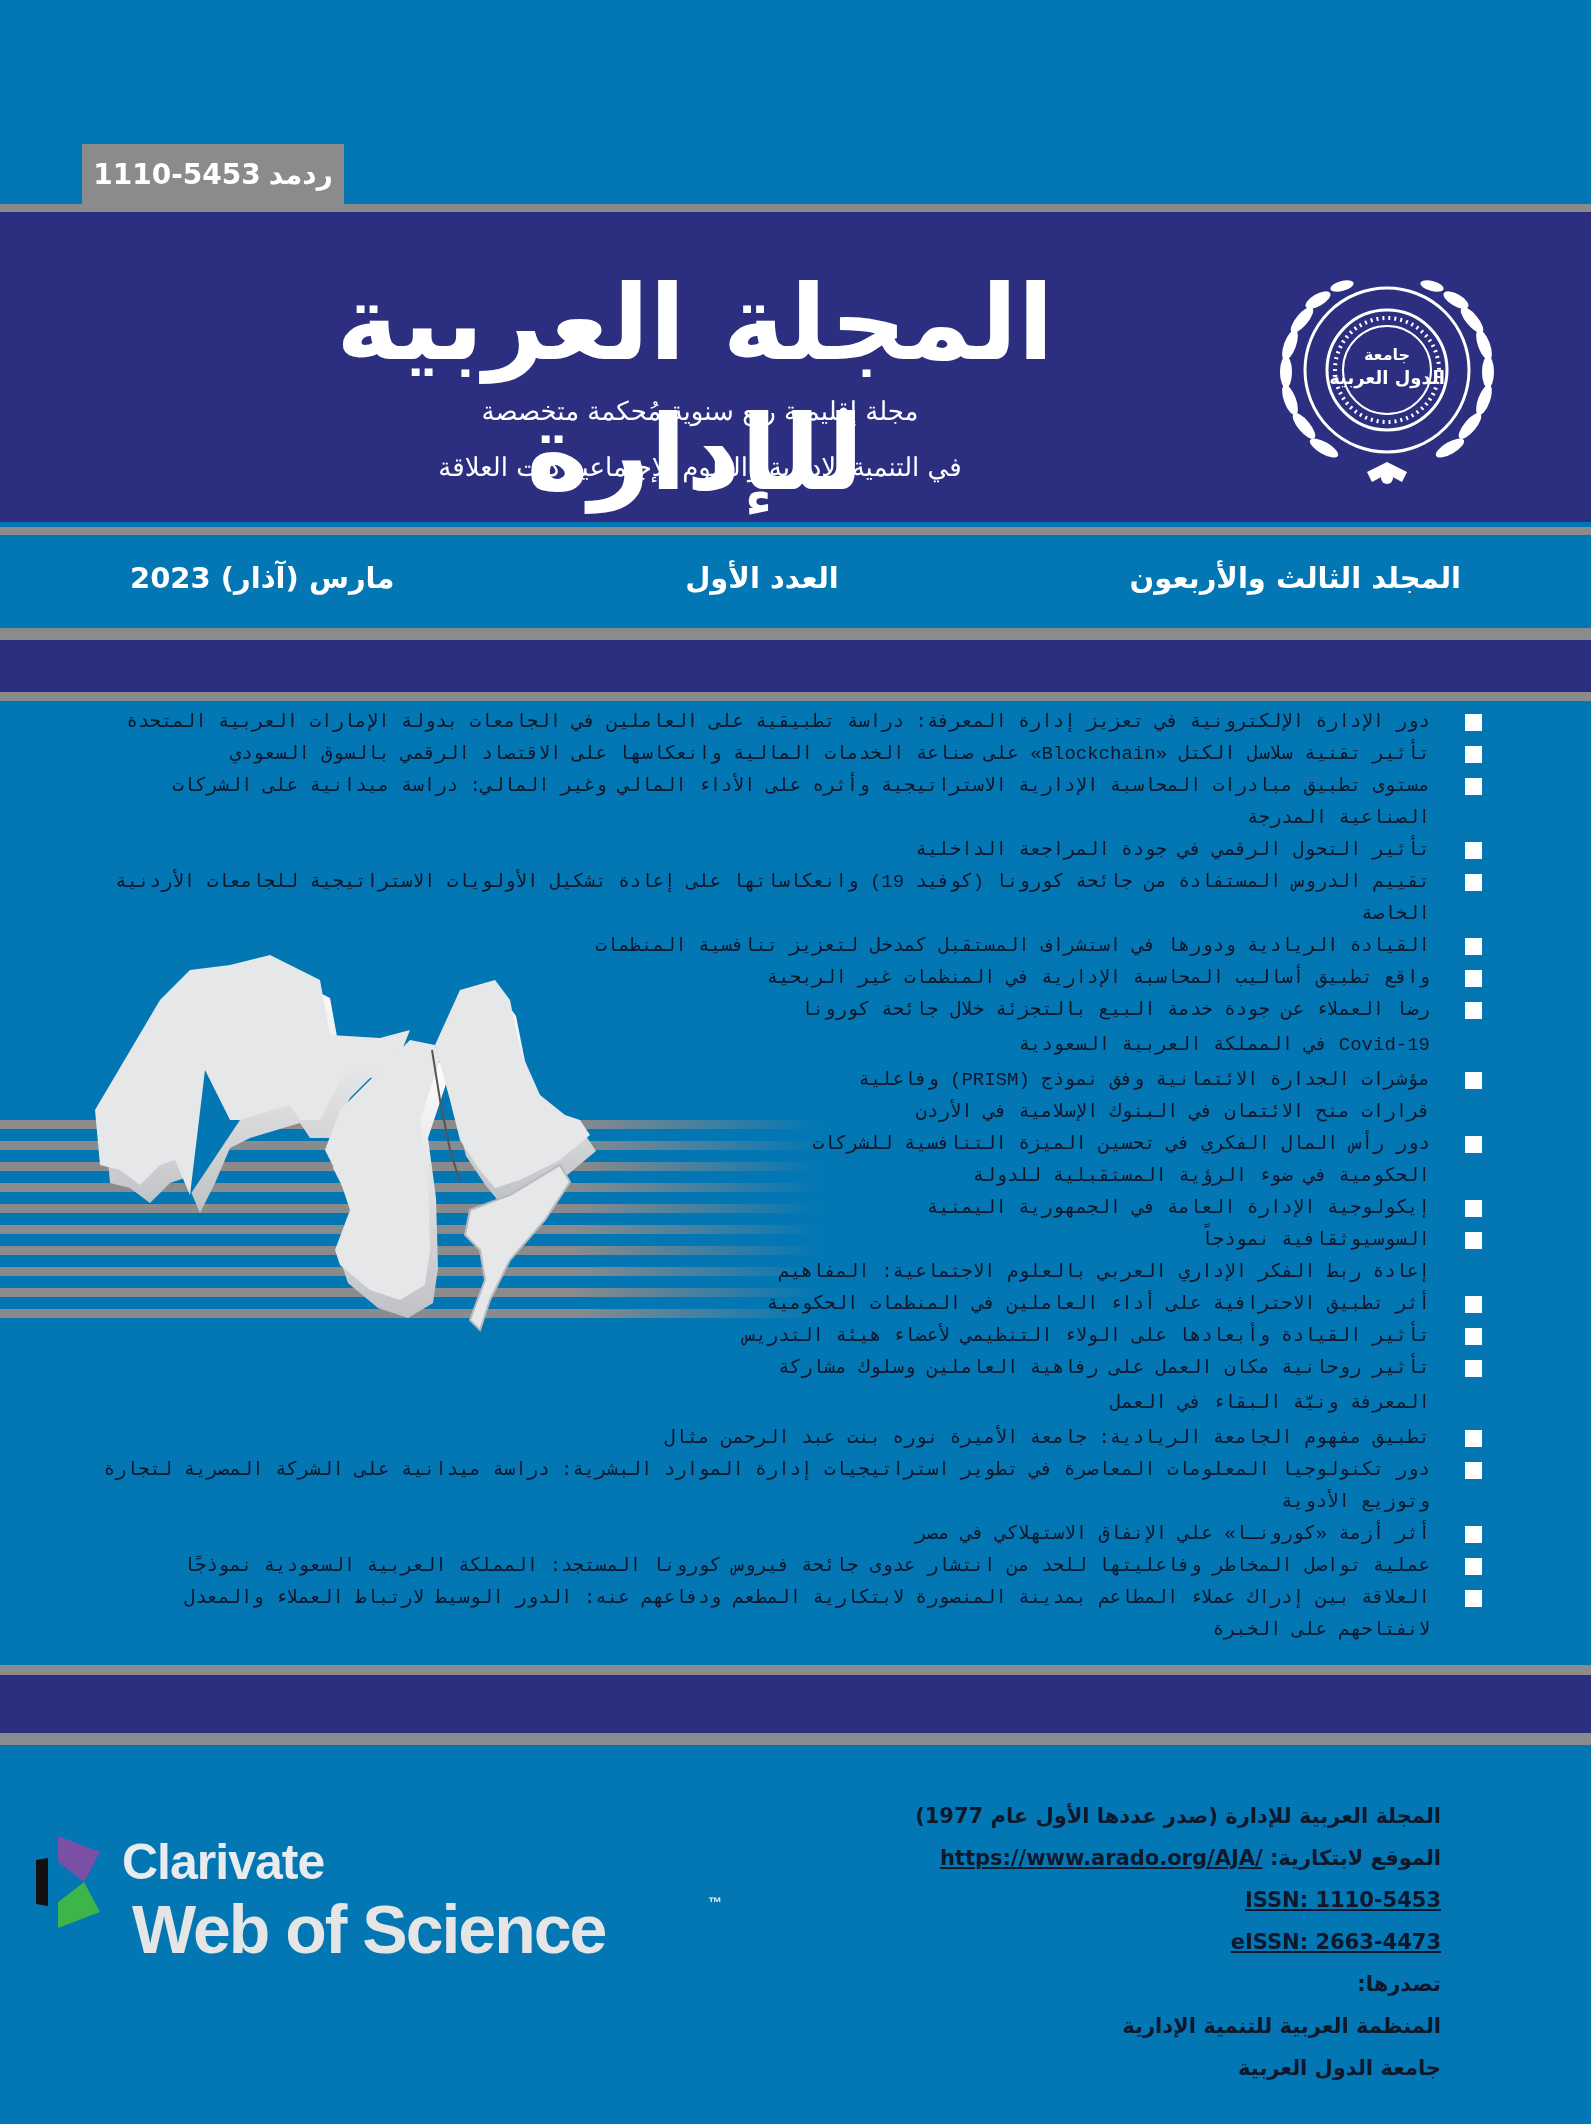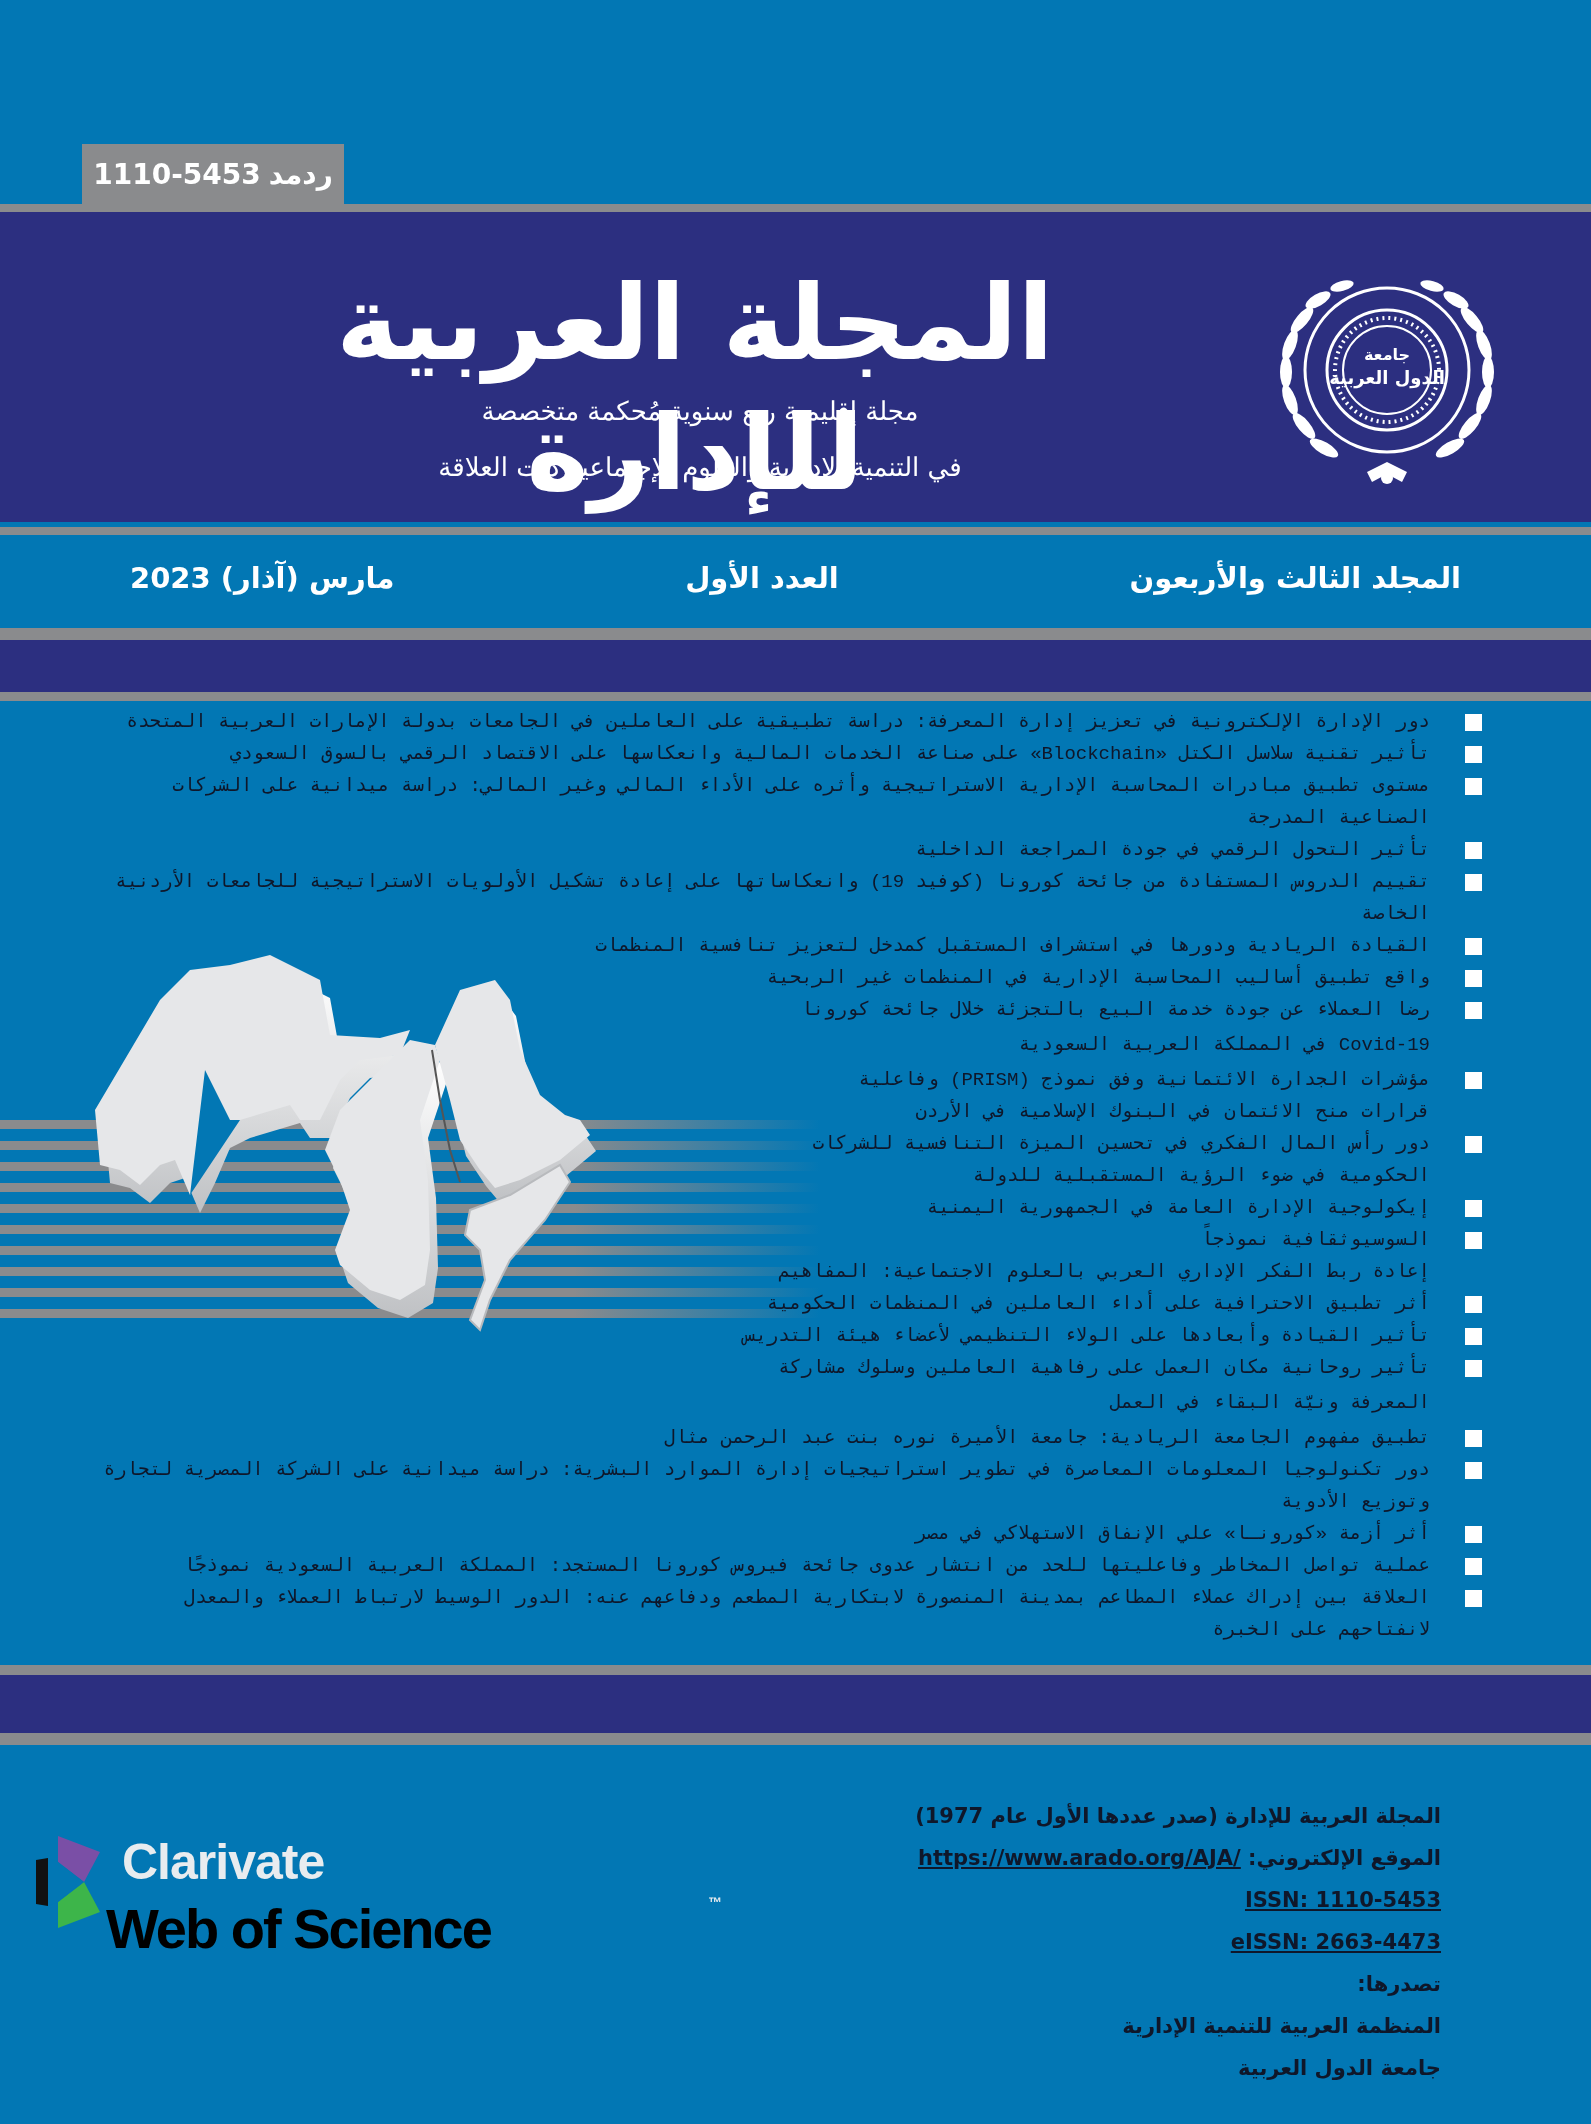--- a/index.html
+++ b/index.html
@@ -100,22 +100,22 @@
     .footer-info .ltr { direction: ltr; unicode-bidi: embed; display: inline-block; text-decoration: underline; }
 
     
     .clarivate { left: 30px; top: 1832px; width: 700px; height: 150px; }
     .clarivate .name {
       position: absolute; left: 92px; top: 0; font-size: 50px; font-weight: bold;
       color: #e8ecef; letter-spacing: -1px; line-height: 60px;
       font-family: "Liberation Sans", sans-serif;
     }
     .clarivate .wos {
-      position: absolute; left: 76px; top: 52px; font-size: 56px; font-weight: bold;
-      color: #000000; letter-spacing: -2px; line-height: 90px;
+      position: absolute; left: 102px; top: 52px; font-size: 68px; font-weight: bold;
+      color: #e5e5e5; letter-spacing: -2px; line-height: 90px;
       font-family: "Liberation Sans", sans-serif;
     }
     .clarivate .tm {
       position: absolute; left: 678px; top: 62px; font-size: 14px; font-weight: bold; color: #e8ecef;
       font-family: "Liberation Sans", sans-serif;
     }
   </style>
 </head>
 <body>
 
@@ -310,21 +310,21 @@
     </li>
 </ul>
 
 <div class="abs gray-line" style="top:1665px; height:10px;"></div>
 <div class="abs navy-bottom"></div>
 <div class="abs gray-line" style="top:1733px; height:12px;"></div>
 
 <div class="abs footer-info">
   <div class="row">المجلة العربية للإدارة (صدر عددها الأول عام 1977)</div>
   <div class="row">
-    <span>الموقع الإلكتروني:</span>
+    <span>الموقع لابتكارية:</span>
     <span class="ltr">https://www.arado.org/AJA/</span>
   </div>
   <div class="row"><span class="ltr">ISSN: 1110-5453</span></div>
   <div class="row"><span class="ltr">eISSN: 2663-4473</span></div>
   <div class="row">تصدرها:</div>
   <div class="row">المنظمة العربية للتنمية الإدارية</div>
   <div class="row">جامعة الدول العربية</div>
 </div>
 
 <div class="abs clarivate">

